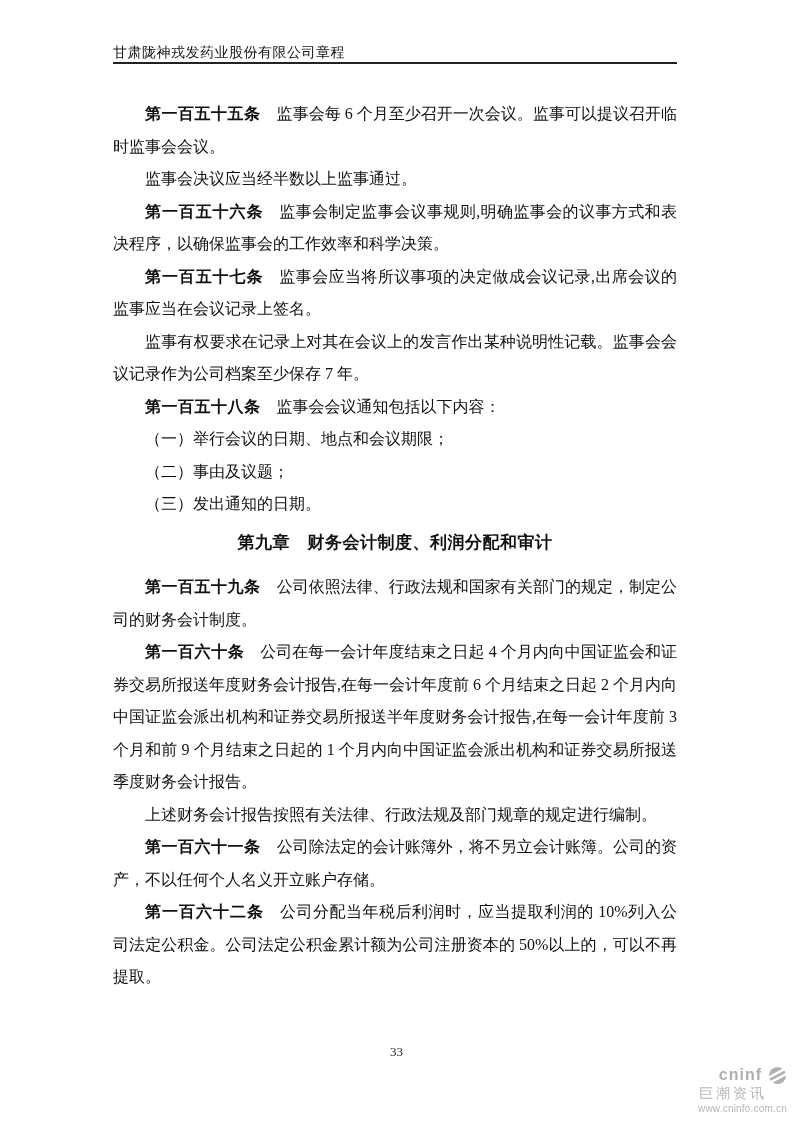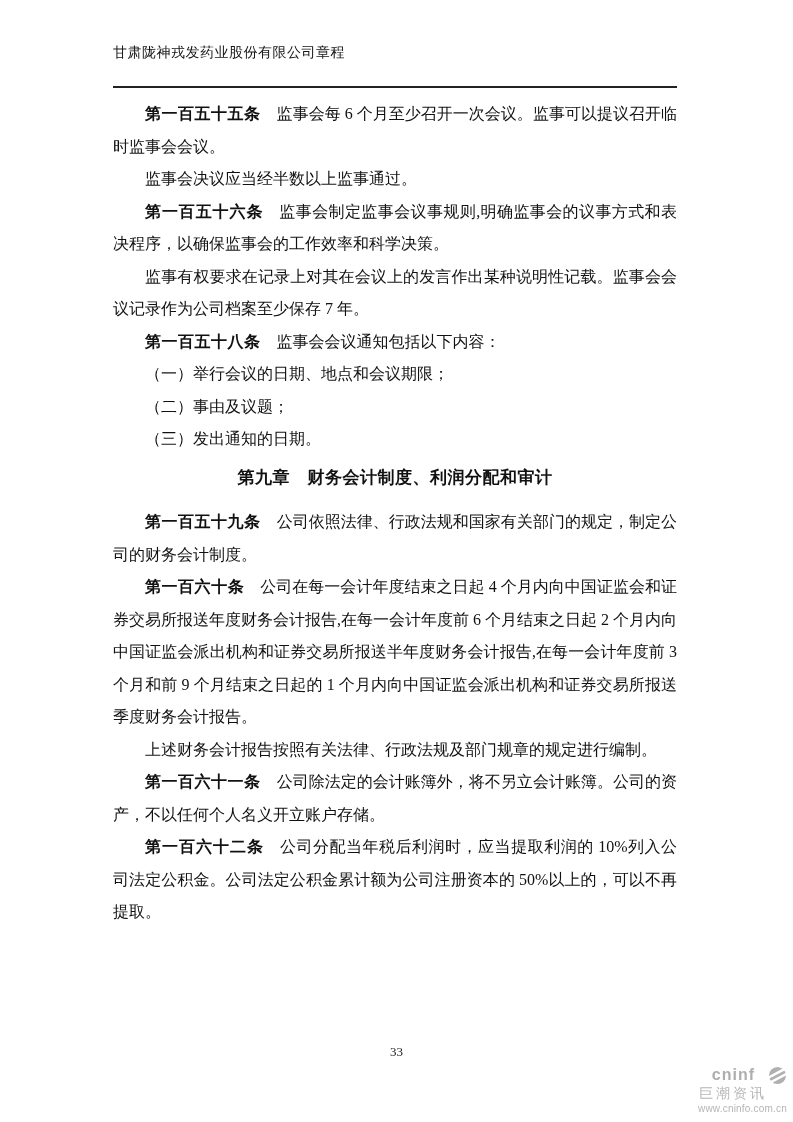--- a/index.html
+++ b/index.html
@@ -14,21 +14,21 @@
     height: 1122px;
     background: #ffffff;
     margin: 0 auto;
     overflow: hidden;
   }
   .header {
     position: absolute;
     left: 113px;
     right: 116px;
     top: 44px;
-    padding-bottom: 24px;
+    padding-bottom: 0;
     border-bottom: 2.5px solid #222222;
     font-size: 14px;
     letter-spacing: 0.5px;
     color: #141414;
   }
   .doc-body {
     position: absolute;
     left: 113px;
     right: 116px;
     top: 98px;
@@ -80,21 +80,21 @@
     bottom: 8px;
     text-align: right;
     color: #b2b2b2;
     font-family: "Liberation Sans", "DejaVu Sans", sans-serif;
     line-height: 1.1;
   }
   .cninfo-top {
     display: flex;
     align-items: center;
     justify-content: flex-end;
-    gap: 13px;
+    gap: 6px;
   }
   .cninfo-brand {
     font-weight: bold;
     font-size: 16px;
     letter-spacing: 1px;
     color: #aeaeae;
   }
   .cninfo-caption {
     font-size: 14px;
     letter-spacing: 3px;
@@ -115,20 +115,21 @@
 <div class="page">
 
   <div class="header">
     <span>甘肃陇神戎发药业股份有限公司章程</span>
   </div>
 
   <div class="doc-body" id="doc-body">
       <p><span class="art-num">第一百五十五条</span>监事会每 6 个月至少召开一次会议。监事可以提议召开临时监事会会议。</p>
       <p>监事会决议应当经半数以上监事通过。</p>
       <p><span class="art-num">第一百五十六条</span>监事会制定监事会议事规则,明确监事会的议事方式和表决程序，以确保监事会的工作效率和科学决策。</p>
+      <p><span class="art-num">第一百五十七条</span>监事会应当将所议事项的决定做成会议记录,出席会议的监事应当在会议记录上签名。</p>
       <p>监事有权要求在记录上对其在会议上的发言作出某种说明性记载。监事会会议记录作为公司档案至少保存 7 年。</p>
       <p><span class="art-num">第一百五十八条</span>监事会会议通知包括以下内容：</p>
       <p>（一）举行会议的日期、地点和会议期限；</p>
       <p>（二）事由及议题；</p>
       <p>（三）发出通知的日期。</p>
       <p class="chapter-heading">第九章　财务会计制度、利润分配和审计</p>
       <p><span class="art-num">第一百五十九条</span>公司依照法律、行政法规和国家有关部门的规定，制定公司的财务会计制度。</p>
       <p><span class="art-num">第一百六十条</span>公司在每一会计年度结束之日起 4 个月内向中国证监会和证券交易所报送年度财务会计报告,在每一会计年度前 6 个月结束之日起 2 个月内向中国证监会派出机构和证券交易所报送半年度财务会计报告,在每一会计年度前 3 个月和前 9 个月结束之日起的 1 个月内向中国证监会派出机构和证券交易所报送季度财务会计报告。</p>
       <p>上述财务会计报告按照有关法律、行政法规及部门规章的规定进行编制。</p>
       <p><span class="art-num">第一百六十一条</span>公司除法定的会计账簿外，将不另立会计账簿。公司的资产，不以任何个人名义开立账户存储。</p>

